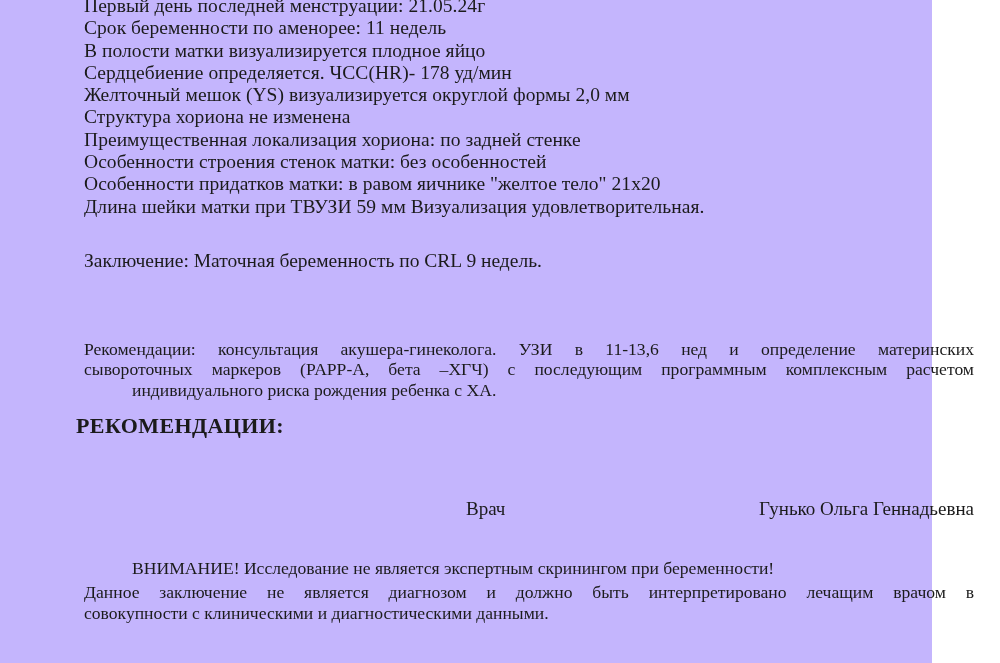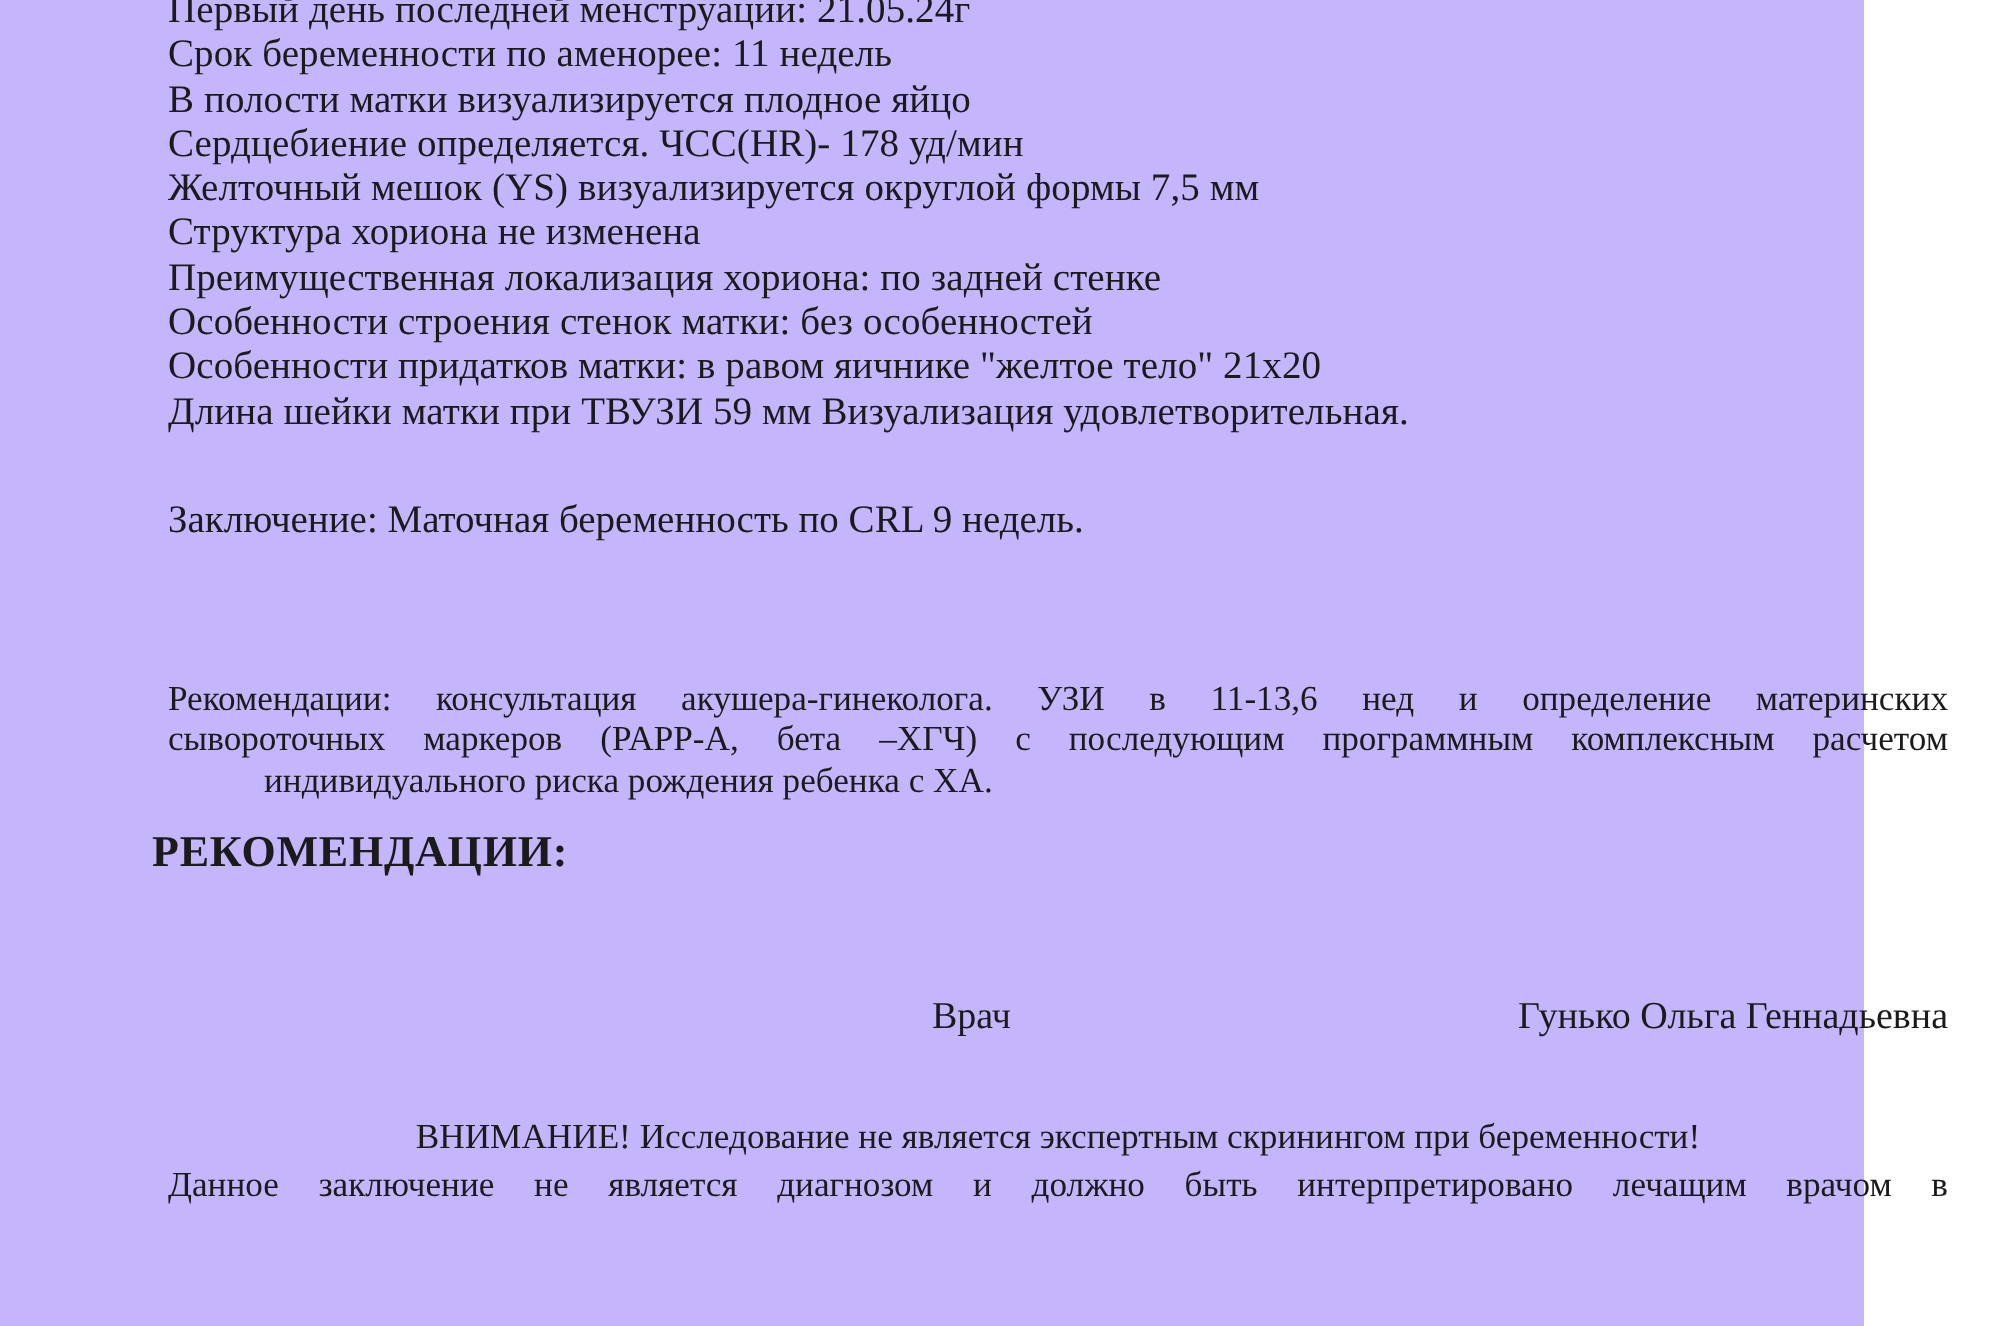--- a/index.html
+++ b/index.html
@@ -108,21 +108,22 @@
     position: absolute;
     left: 84px;
     top: 558px;
     width: 890px;
     font-size: 17.6px;
     line-height: 21.5px;
   }
   .notice .attention {
     display: block;
     white-space: nowrap;
-    text-align: center;
+    text-align: left;
+    margin-left: 48px;
   }
   .notice .disclaimer {
     display: block;
     text-align: justify;
     text-justify: inter-word;
     margin-top: 2px;
   }
   .notice .disclaimer .just {
     display: block;
     text-align: justify;
@@ -136,21 +137,21 @@
 </head>
 <body>
 
 <div class="page">
 
   <div class="findings">
     <div class="line">Первый день последней менструации: 21.05.24г</div>
     <div class="line">Срок беременности по аменорее: 11 недель</div>
     <div class="line">В полости матки визуализируется плодное яйцо</div>
     <div class="line">Сердцебиение определяется. ЧСС(HR)- 178 уд/мин</div>
-    <div class="line">Желточный мешок (YS) визуализируется округлой формы 7,5 мм</div>
+    <div class="line">Желточный мешок (YS) визуализируется округлой формы 2,0 мм</div>
     <div class="line">Структура хориона не изменена</div>
     <div class="line">Преимущественная локализация хориона: по задней стенке</div>
     <div class="line">Особенности строения стенок матки: без особенностей</div>
     <div class="line">Особенности придатков матки: в равом яичнике "желтое тело" 21х20</div>
     <div class="line">Длина шейки матки при ТВУЗИ 59 мм Визуализация удовлетворительная.</div>
   </div>
 
   <div class="conclusion">Заключение: Маточная беременность по CRL 9 недель.</div>
 
   <div class="recommend-par">
@@ -163,16 +164,17 @@
 
   <div class="signature">
     <span class="role">Врач</span>
     <span class="doctor-name">Гунько Ольга Геннадьевна</span>
   </div>
 
   <div class="notice">
     <span class="attention">ВНИМАНИЕ! Исследование не является экспертным скринингом при беременности!</span>
     <span class="disclaimer">
       <span class="just">Данное заключение не является диагнозом и должно быть интерпретировано лечащим врачом в</span>
+      <span class="last">совокупности с клиническими и диагностическими данными.</span>
     </span>
   </div>
 
 </div>
 
 </body></html>

